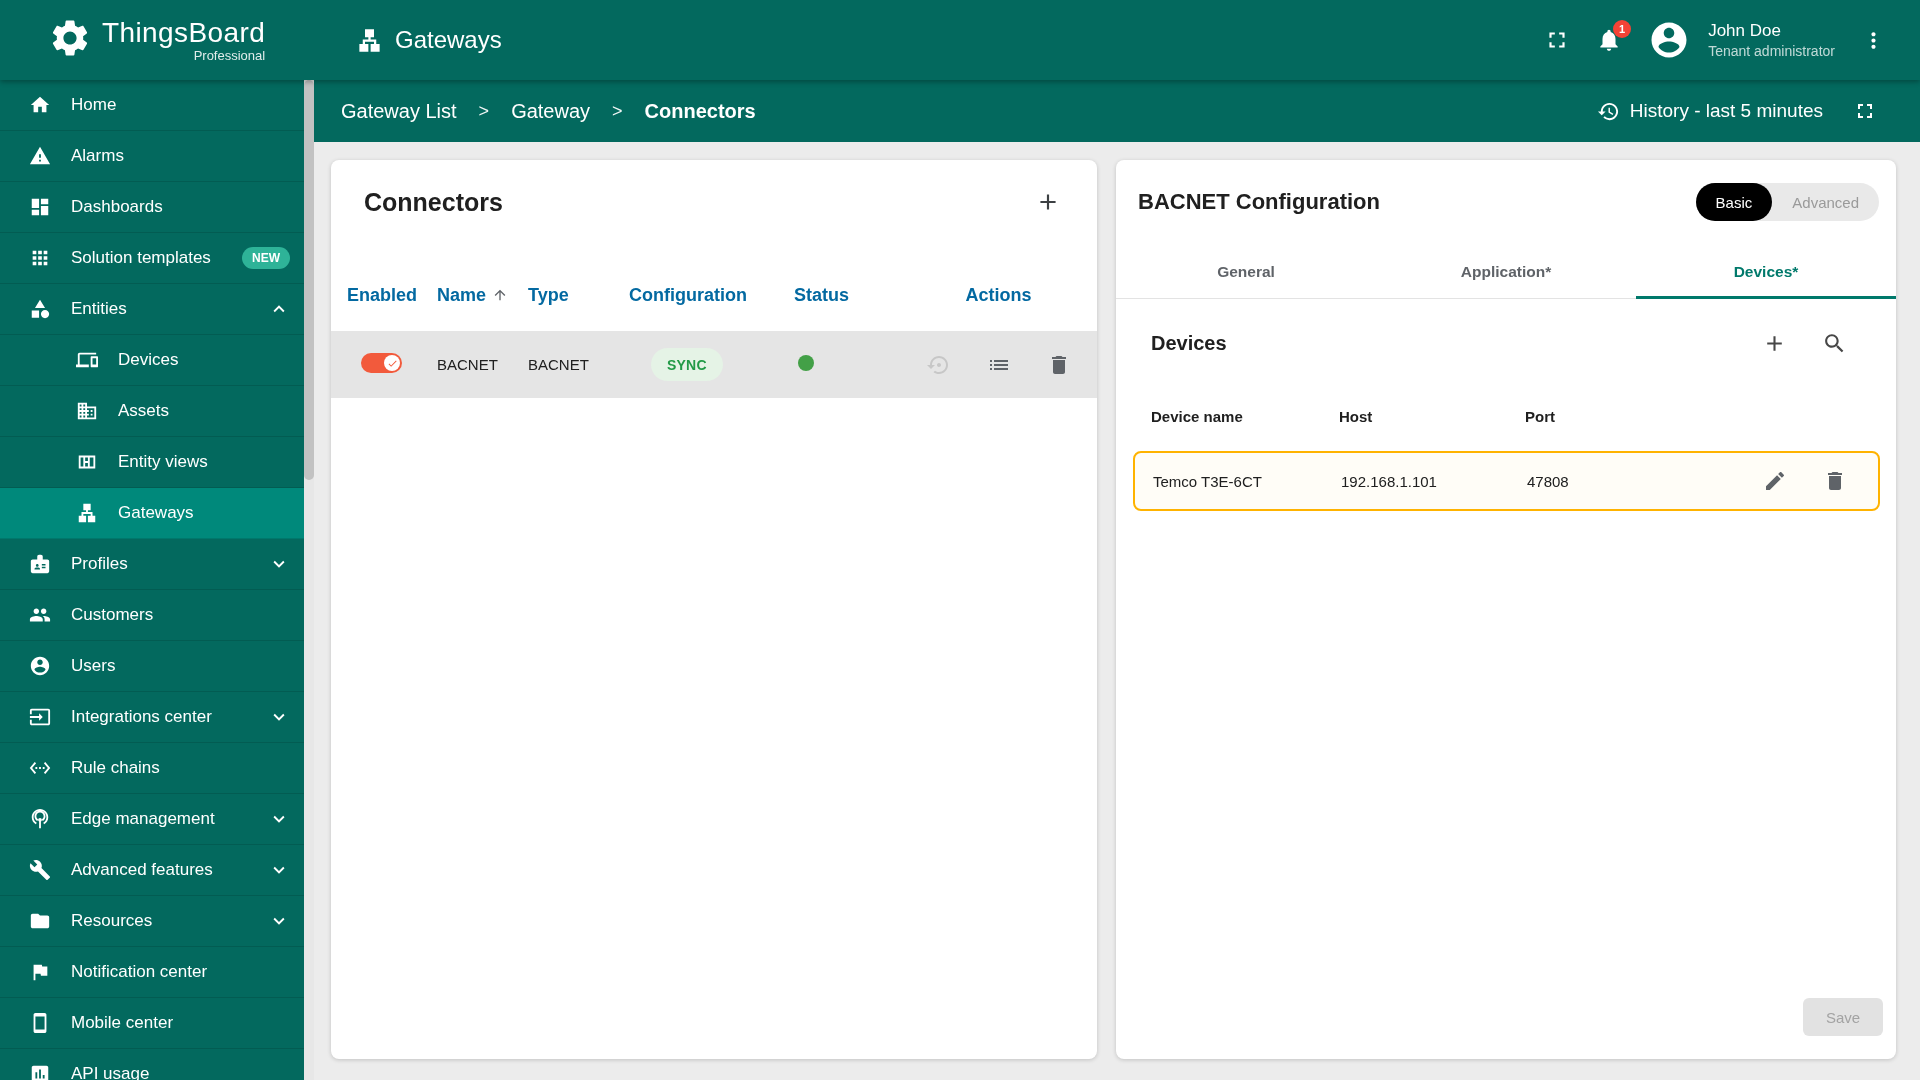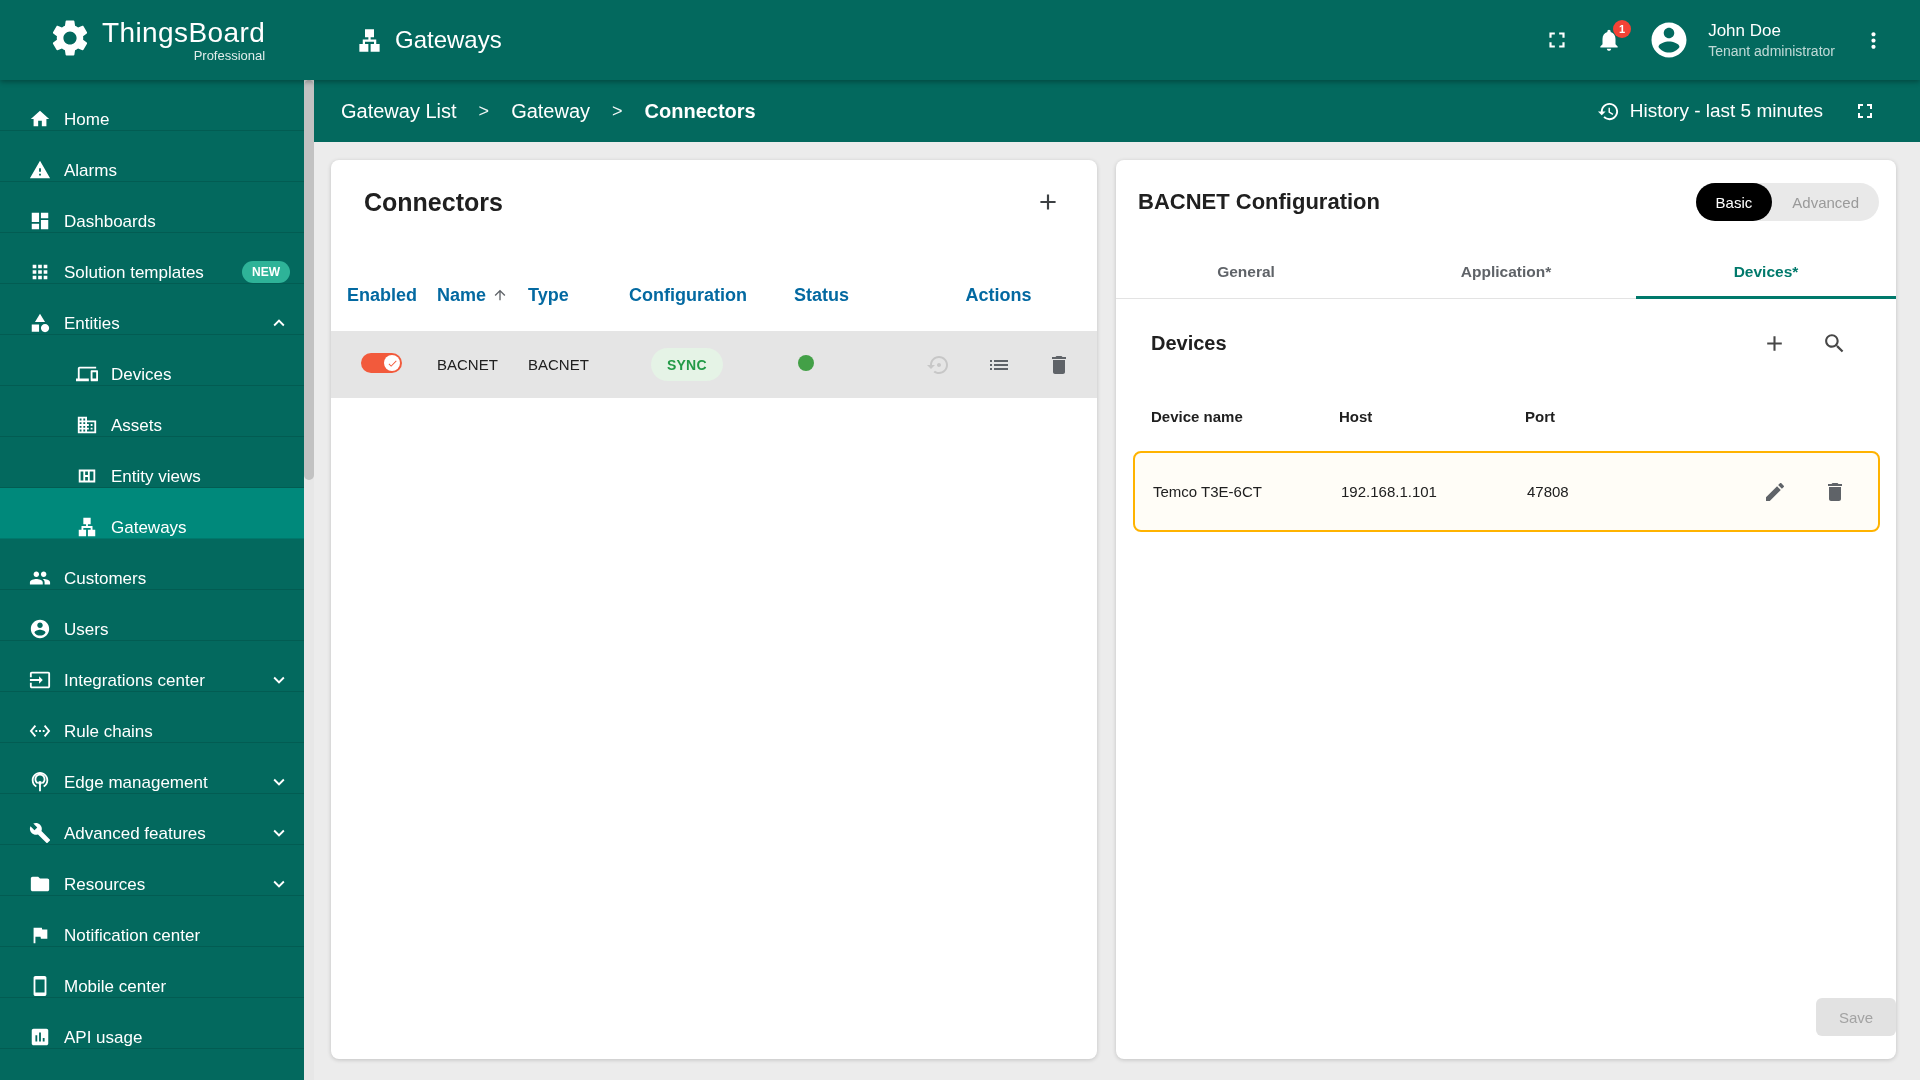--- a/index.html
+++ b/index.html
@@ -28,21 +28,21 @@
     justify-content:center; }
   .avatar{ width:42px; height:42px; cursor:pointer; }
   .avatar svg{ width:42px; height:42px; fill:#fff; }
   .user-block{ line-height:1.3; margin-left:-8px; cursor:pointer; }
   .user-name{ color:#fff; font-size:17px; }
   .user-role{ color:rgba(255,255,255,.75); font-size:14px; }
   .kebab svg{ width:25px; height:25px; fill:#fff; }
 
   
   .sidebar{ position:absolute; top:80px; left:0; width:304px; bottom:0; background:#03695e; overflow:hidden; }
-  .nav-item{ display:flex; align-items:flex-end; height:51px; padding:0 14px 0 29px; gap:13px;
+  .nav-item{ display:flex; align-items:center; height:51px; padding:0 14px 0 29px; gap:20px;
     color:#fff; cursor:pointer; border-bottom:1px solid rgba(0,0,0,.12); }
   .nav-item.sub{ padding-left:76px; }
   .nav-item.active{ background:#00897b; }
   .nav-icon{ width:22px; height:22px; flex:none; display:flex; }
   .nav-icon svg{ width:22px; height:22px; fill:#fff; }
   .nav-label{ font-size:17px; font-weight:500; flex:1; white-space:nowrap; }
   .nav-badge{ background:#2eb398; color:#fff; font-size:12px; font-weight:700; padding:4px 10px;
     border-radius:12px; }
   .nav-chevron{ display:flex; }
   .nav-chevron svg{ width:22px; height:22px; fill:#fff; }
@@ -118,26 +118,26 @@
 
   .devices-head{ display:flex; align-items:center; justify-content:space-between; margin-top:16px;
     height:56px; padding:0 49px 0 35px; }
   h3.devices-title{ font-size:20px; font-weight:600; color:#202020; }
   .dev-actions{ display:flex; gap:35px; align-items:center; }
   .dev-actions .icon-btn svg{ width:25px; height:25px; fill:#474747; }
 
   .dtable-header{ display:grid; grid-template-columns:188px 186px 1fr; margin-top:25px; height:40px;
     align-items:center; padding-left:35px; font-size:15px; font-weight:700; color:#1f1f1f; }
   .device-row{ display:grid; grid-template-columns:188px 186px 148px 1fr; align-items:center;
-    margin:15px 16px 0 17px; height:81px; border:2px solid #ffb300; border-radius:8px;
+    margin:15px 16px 0 17px; height:60px; border:2px solid #ffb300; border-radius:8px;
     background:#fffdf7; padding-left:18px; font-size:15px; color:#202020; cursor:pointer; }
   .device-actions{ display:flex; justify-content:flex-end; align-items:center; gap:36px; padding-right:31px; }
   .device-actions .icon-btn svg{ width:24px; height:24px; fill:#5f6368; }
 
-  .save-btn{ position:absolute; right:0; bottom:23px; width:80px; height:38px; border:none;
+  .save-btn{ position:absolute; right:13px; bottom:23px; width:80px; height:38px; border:none;
     border-radius:6px; background:#e2e2e2; color:#a3a3a3; font-size:15px; font-weight:500;
     font-family:inherit; }
 </style>
 </head>
 <body>
 
 <div class="app">
 
   <header class="topbar">
     <div class="logo">
@@ -260,20 +260,33 @@
         </span>
       <span class="nav-label">Entity views</span>
     </div>
     <div class="nav-item sub active">
       <span class="nav-icon">
           <svg viewBox="0 0 24 24">
             <path d="M13 22h8v-7h-3v-4h-5V9h3V2H8v7h3v2H6v4H3v7h8v-7H8v-2h8v2h-3v7z"></path>
           </svg>
         </span>
       <span class="nav-label">Gateways</span>
+    </div>
+    <div class="nav-item">
+      <span class="nav-icon">
+          <svg viewBox="0 0 24 24">
+            <path d="M20 7h-5V4c0-1.1-.9-2-2-2h-2c-1.1 0-2 .9-2 2v3H4c-1.1 0-2 .9-2 2v11c0 1.1.9 2 2 2h16c1.1 0 2-.9 2-2V9c0-1.1-.9-2-2-2zm-9 0h2V4h-2v3zM9 12c.83 0 1.5.67 1.5 1.5S9.83 15 9 15s-1.5-.67-1.5-1.5S8.17 12 9 12zm3 6H6v-.43c0-.6.36-1.15.92-1.39.65-.28 1.37-.43 2.08-.43s1.43.15 2.08.43c.55.24.92.78.92 1.39V18zm6-1.5h-4V15h4v1.5zm0-3h-4V12h4v1.5z"></path>
+          </svg>
+        </span>
+      <span class="nav-label">Profiles</span>
+      <span class="nav-chevron">
+          <svg viewBox="0 0 24 24">
+            <path d="M16.59 8.59L12 13.17 7.41 8.59 6 10l6 6 6-6z"></path>
+          </svg>
+        </span>
     </div>
     <div class="nav-item">
       <span class="nav-icon">
           <svg viewBox="0 0 24 24">
             <path d="M16 11c1.66 0 2.99-1.34 2.99-3S17.66 5 16 5s-3 1.34-3 3 1.34 3 3 3zm-8 0c1.66 0 2.99-1.34 2.99-3S9.66 5 8 5 5 6.34 5 8s1.34 3 3 3zm0 2c-2.33 0-7 1.17-7 3.5V19h14v-2.5C15 14.17 10.33 13 8 13zm8 0c-.29 0-.62.02-.97.05 1.16.84 1.97 1.97 1.97 3.45V19h6v-2.5c0-2.33-4.67-3.5-7-3.5z"></path>
           </svg>
         </span>
       <span class="nav-label">Customers</span>
     </div>
     <div class="nav-item">

